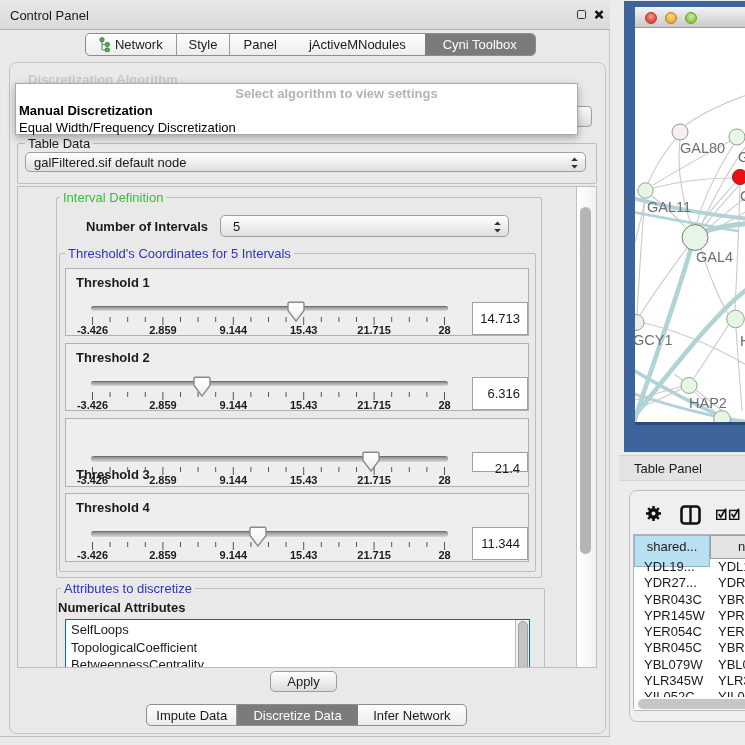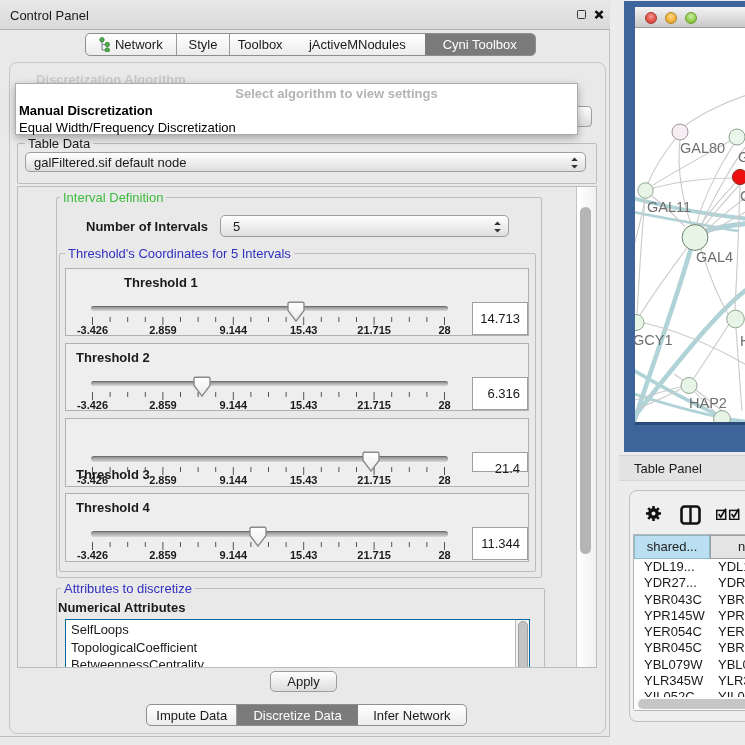--- a/index.html
+++ b/index.html
@@ -26,26 +26,26 @@
     <div style="width:91px;height:100%;display:flex;align-items:center;justify-content:center;border-right:1px solid #9a9a9a;">
       <svg width="12" height="15" viewBox="0 0 12 15" style="margin-right:4px;">
         <path d="M3 3 L3 13 M3 7.5 L8 7.5 M3 13 L8 13" stroke="#7a8a99" stroke-width="1.2" fill="none"></path>
         <circle cx="3" cy="2.8" r="2.2" fill="#4fb04f" stroke="#2f7d2f" stroke-width="0.8"></circle>
         <circle cx="8.3" cy="7.5" r="2.2" fill="#4fb04f" stroke="#2f7d2f" stroke-width="0.8"></circle>
         <circle cx="8.3" cy="13" r="2.2" fill="#4fb04f" stroke="#2f7d2f" stroke-width="0.8"></circle>
       </svg>
       <span>Network</span>
     </div>
     <div style="width:54px;height:100%;display:flex;align-items:center;justify-content:center;border-right:1px solid #9a9a9a;">Style</div>
-    <div style="width:60px;height:100%;display:flex;align-items:center;justify-content:center;">Toolbox</div>
+    <div style="width:60px;height:100%;display:flex;align-items:center;justify-content:center;">Panel</div>
     <div style="width:135px;height:100%;display:flex;align-items:center;justify-content:center;">jActiveMNodules</div>
     <div style="width:111px;height:100%;display:flex;align-items:center;justify-content:center;background:#7b7b7b;color:#fff;">Cyni Toolbox</div>
   </div>
 
-  <span class="abs" style="left:36px;top:72px;font-weight:bold;color:#c9c9c9;">Discretization Algorithm</span>
+  <span class="abs" style="left:28px;top:72px;font-weight:bold;color:#c9c9c9;">Discretization Algorithm</span>
 
   <div class="abs" style="left:570px;top:106px;width:22px;height:21px;border:1px solid #9e9e9e;border-radius:4px;background:linear-gradient(#fdfdfd,#dcdcdc);"></div>
 
   <div class="abs" style="left:17px;top:143px;width:580px;height:41px;border:1px solid #bdbdbd;border-radius:2px;"></div>
   <span class="abs" style="left:25px;top:136px;background:#e9e9e9;padding:0 3px;">Table Data</span>
   <div class="abs" style="left:25px;top:152px;width:561px;height:20px;border:1px solid #9e9e9e;border-radius:5px;background:linear-gradient(#ffffff,#dedede);">
     <span class="abs" style="left:8px;top:2px;">galFiltered.sif default node</span>
     <svg class="abs" style="right:6px;top:3px;" width="9" height="14" viewBox="0 0 9 14">
       <path d="M1.2 5 L4.5 1.4 L7.8 5 Z" fill="#333"></path>
       <path d="M1.2 9 L4.5 12.6 L7.8 9 Z" fill="#333"></path>
@@ -69,21 +69,21 @@
         <svg class="abs" style="right:6px;top:4px;" width="9" height="14" viewBox="0 0 9 14">
           <path d="M1.2 5 L4.5 1.4 L7.8 5 Z" fill="#333"></path>
           <path d="M1.2 9 L4.5 12.6 L7.8 9 Z" fill="#333"></path>
         </svg>
       </div>
 
       <div class="abs" style="left:41px;top:66px;width:477px;height:319px;border:1px solid #bdbdbd;border-radius:2px;"></div>
       <span class="abs" style="left:47px;top:59px;background:#e9e9e9;padding:0 3px;color:#3030c0;">Threshold's Coordinates for 5 Intervals</span>
 
       <div class="abs" style="left:47px;top:80.5px;width:464px;height:68.5px;background:#eeeeee;border:1px solid #b0b0b0;">
-  <span class="abs" style="left:10px;top:6px;font-weight:bold;margin-left:48px;">Threshold 1</span>
+  <span class="abs" style="left:10px;top:6px;font-weight:bold;">Threshold 1</span>
   <div class="abs" style="left:25px;top:37px;width:357px;height:5.5px;border-radius:3px;background:linear-gradient(#8f8f8f,#d9d9d9);border-top:1px solid #6e6e6e;"></div>
   <svg class="abs" style="left:25px;top:47px;" width="360" height="20" viewBox="0 0 360 20">
               <line x1="1.5" y1="1" x2="1.5" y2="9" stroke="#555" stroke-width="1"></line>
               <line x1="19.1" y1="1" x2="19.1" y2="6" stroke="#555" stroke-width="1"></line>
               <line x1="36.7" y1="1" x2="36.7" y2="6" stroke="#555" stroke-width="1"></line>
               <line x1="54.3" y1="1" x2="54.3" y2="6" stroke="#555" stroke-width="1"></line>
               <line x1="71.9" y1="1" x2="71.9" y2="9" stroke="#555" stroke-width="1"></line>
               <line x1="89.5" y1="1" x2="89.5" y2="6" stroke="#555" stroke-width="1"></line>
               <line x1="107.1" y1="1" x2="107.1" y2="6" stroke="#555" stroke-width="1"></line>
               <line x1="124.7" y1="1" x2="124.7" y2="6" stroke="#555" stroke-width="1"></line>
@@ -378,21 +378,21 @@
     <line x1="10.5" y1="2" x2="10.5" y2="18" stroke="#111" stroke-width="2.4"></line>
   </svg>
   <svg class="abs" style="left:86px;top:17px;" width="26" height="12" viewBox="0 0 26 12">
     <rect x="0.7" y="2.4" width="9" height="9" fill="none" stroke="#111" stroke-width="1.5"></rect>
     <path d="M2.6 6 L4.8 9 L9.8 0.8" fill="none" stroke="#111" stroke-width="1.7"></path>
     <rect x="13.7" y="2.4" width="9" height="9" fill="none" stroke="#111" stroke-width="1.5"></rect>
     <path d="M15.6 6 L17.8 9 L22.8 0.8" fill="none" stroke="#111" stroke-width="1.7"></path>
   </svg>
 
   <div class="abs" style="left:3px;top:43px;width:127px;height:175px;background:#ffffff;border:1px solid #b5b5b5;border-right:none;">
-    <div class="abs" style="left:0;top:0;width:76px;height:24px;background:#b9dff1;border:1px solid #8fb6c9;text-align:center;line-height:22px;color:#222;">shared...</div>
+    <div class="abs" style="left:0;top:0;width:76px;height:32px;background:#b9dff1;border:1px solid #8fb6c9;text-align:center;line-height:22px;color:#222;">shared...</div>
     <div class="abs" style="left:76px;top:0;width:51px;height:24px;background:#e4e4e4;border-top:1px solid #9e9e9e;border-bottom:1px solid #9e9e9e;border-left:1px solid #9e9e9e;color:#222;padding-left:27px;line-height:22px;">n</div>
     <div class="abs" style="left:0;top:24px;width:127px;height:138px;overflow:hidden;">
       <div style="padding-left:10px;line-height:16.3px;">
         <div>YDL19...</div>
             <div>YDR27...</div>
             <div>YBR043C</div>
             <div>YPR145W</div>
         <div>YER054C</div>
             <div>YBR045C</div>
             <div>YBL079W</div>

